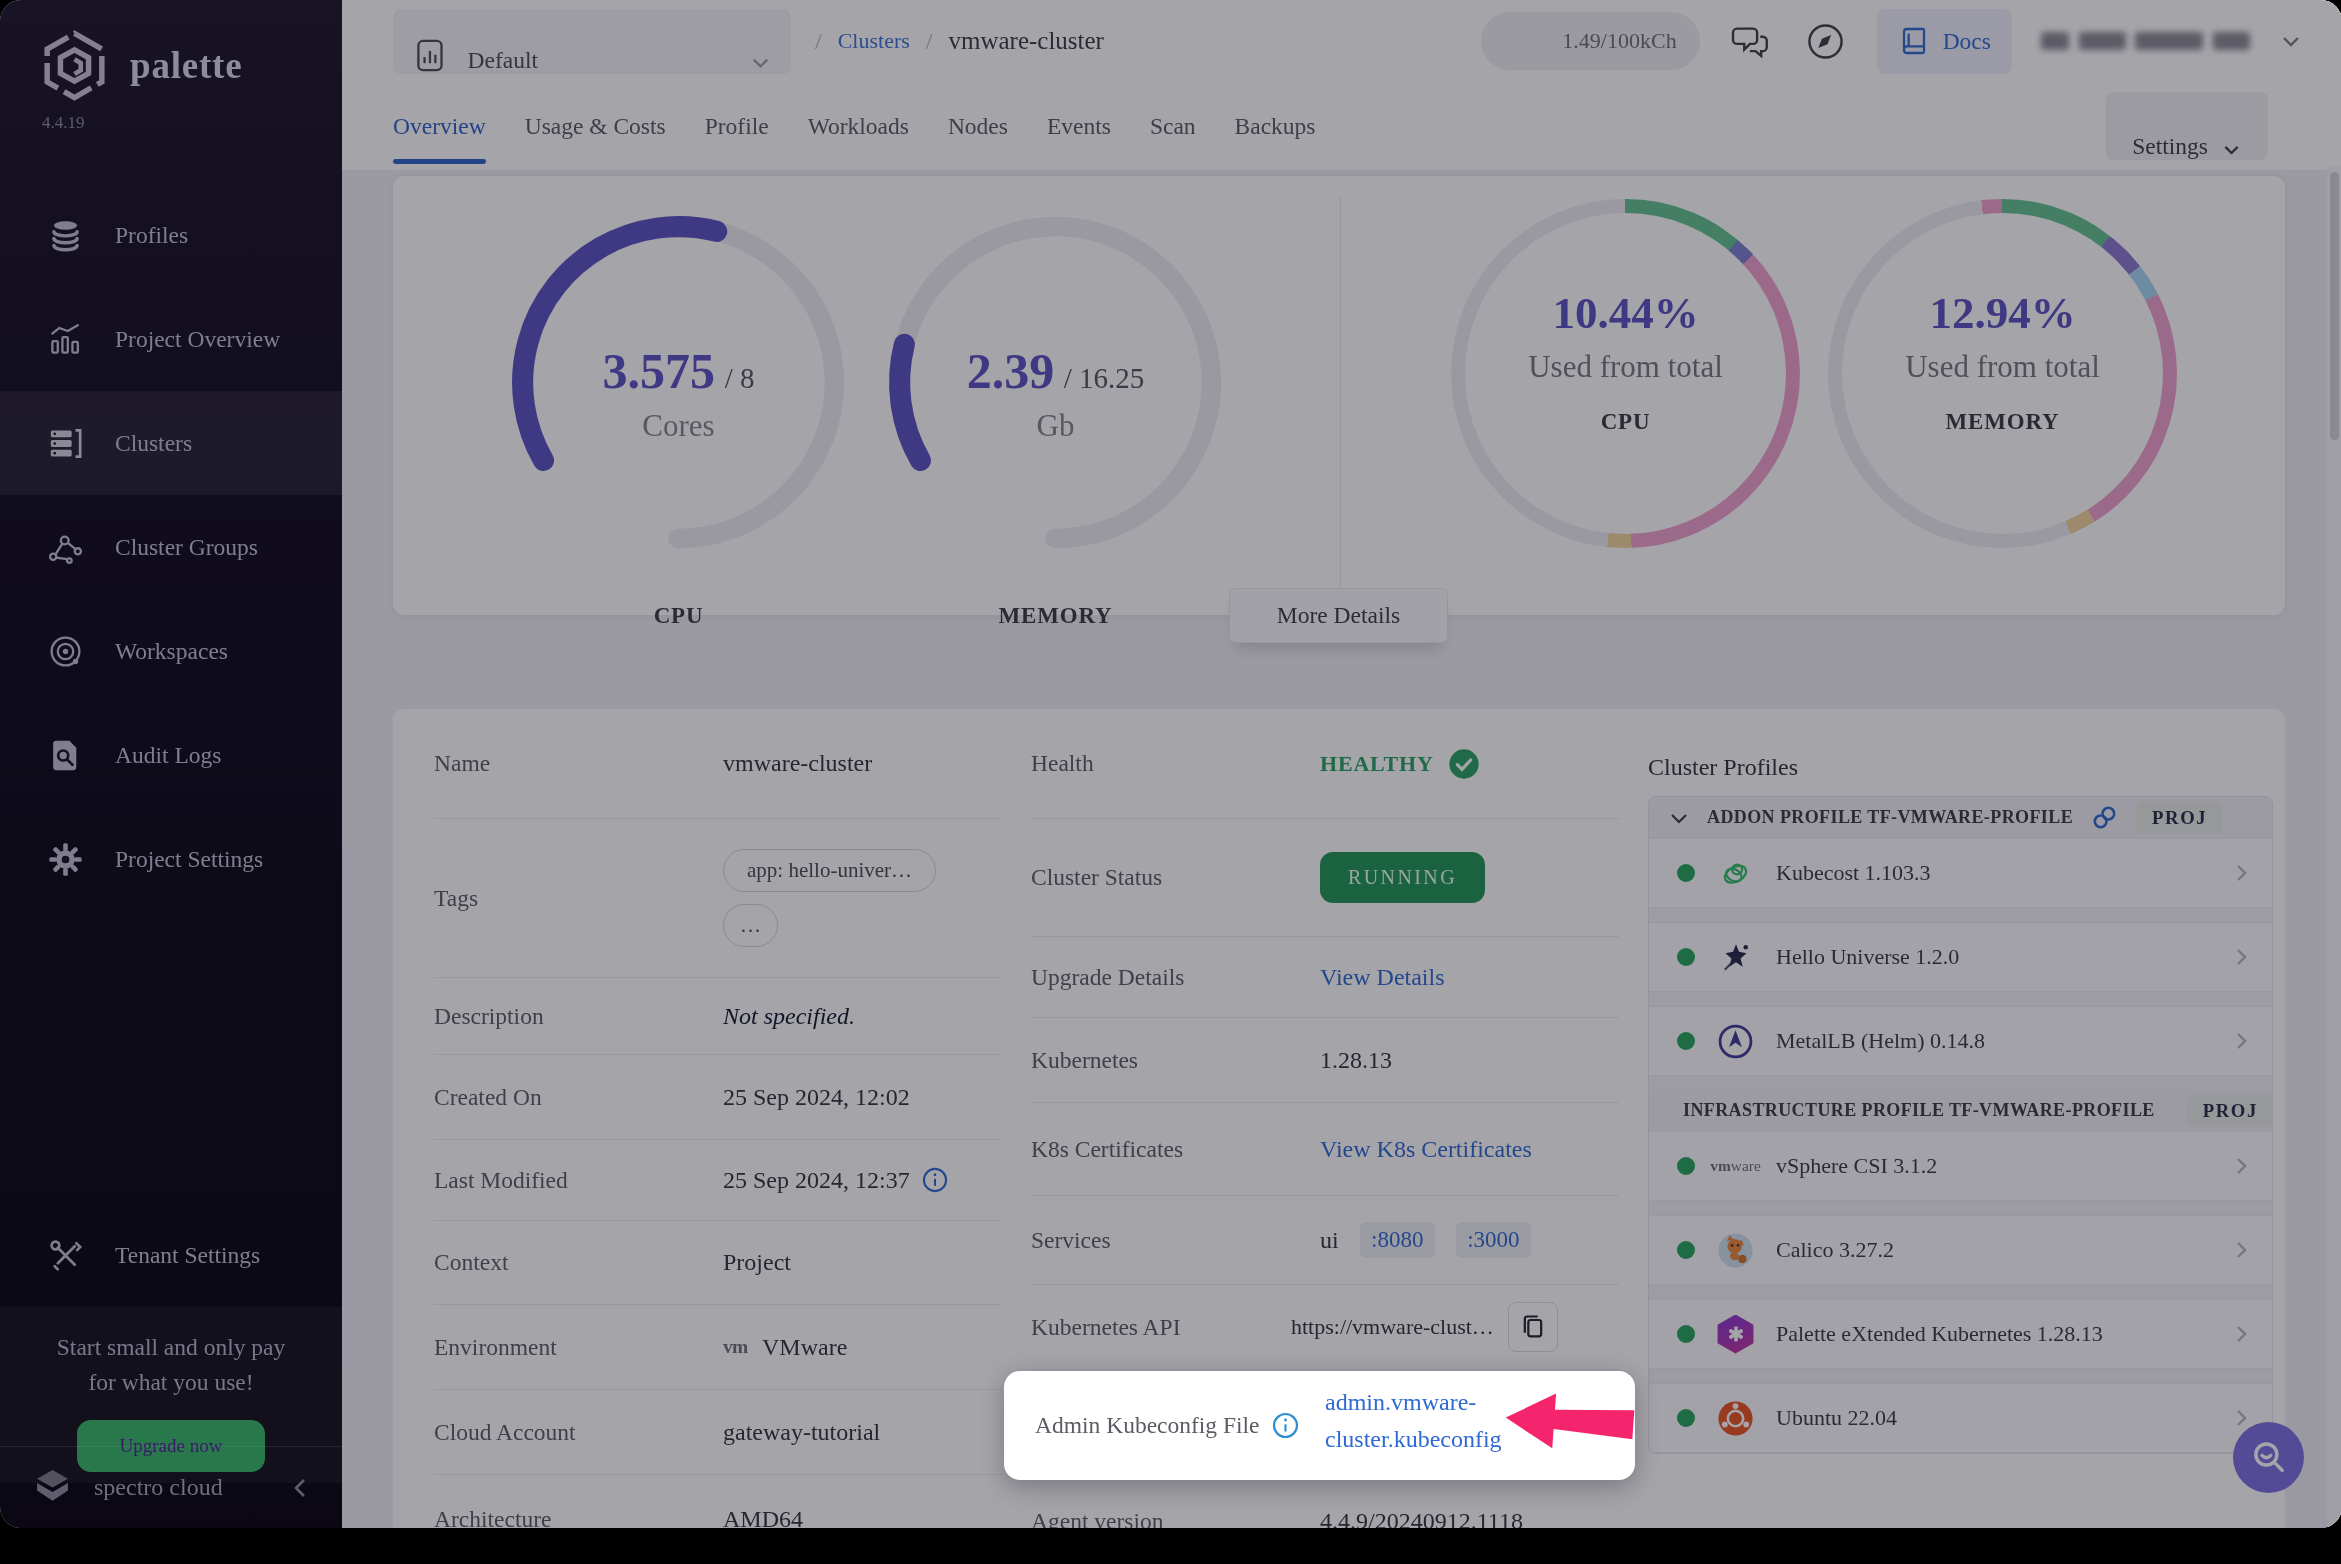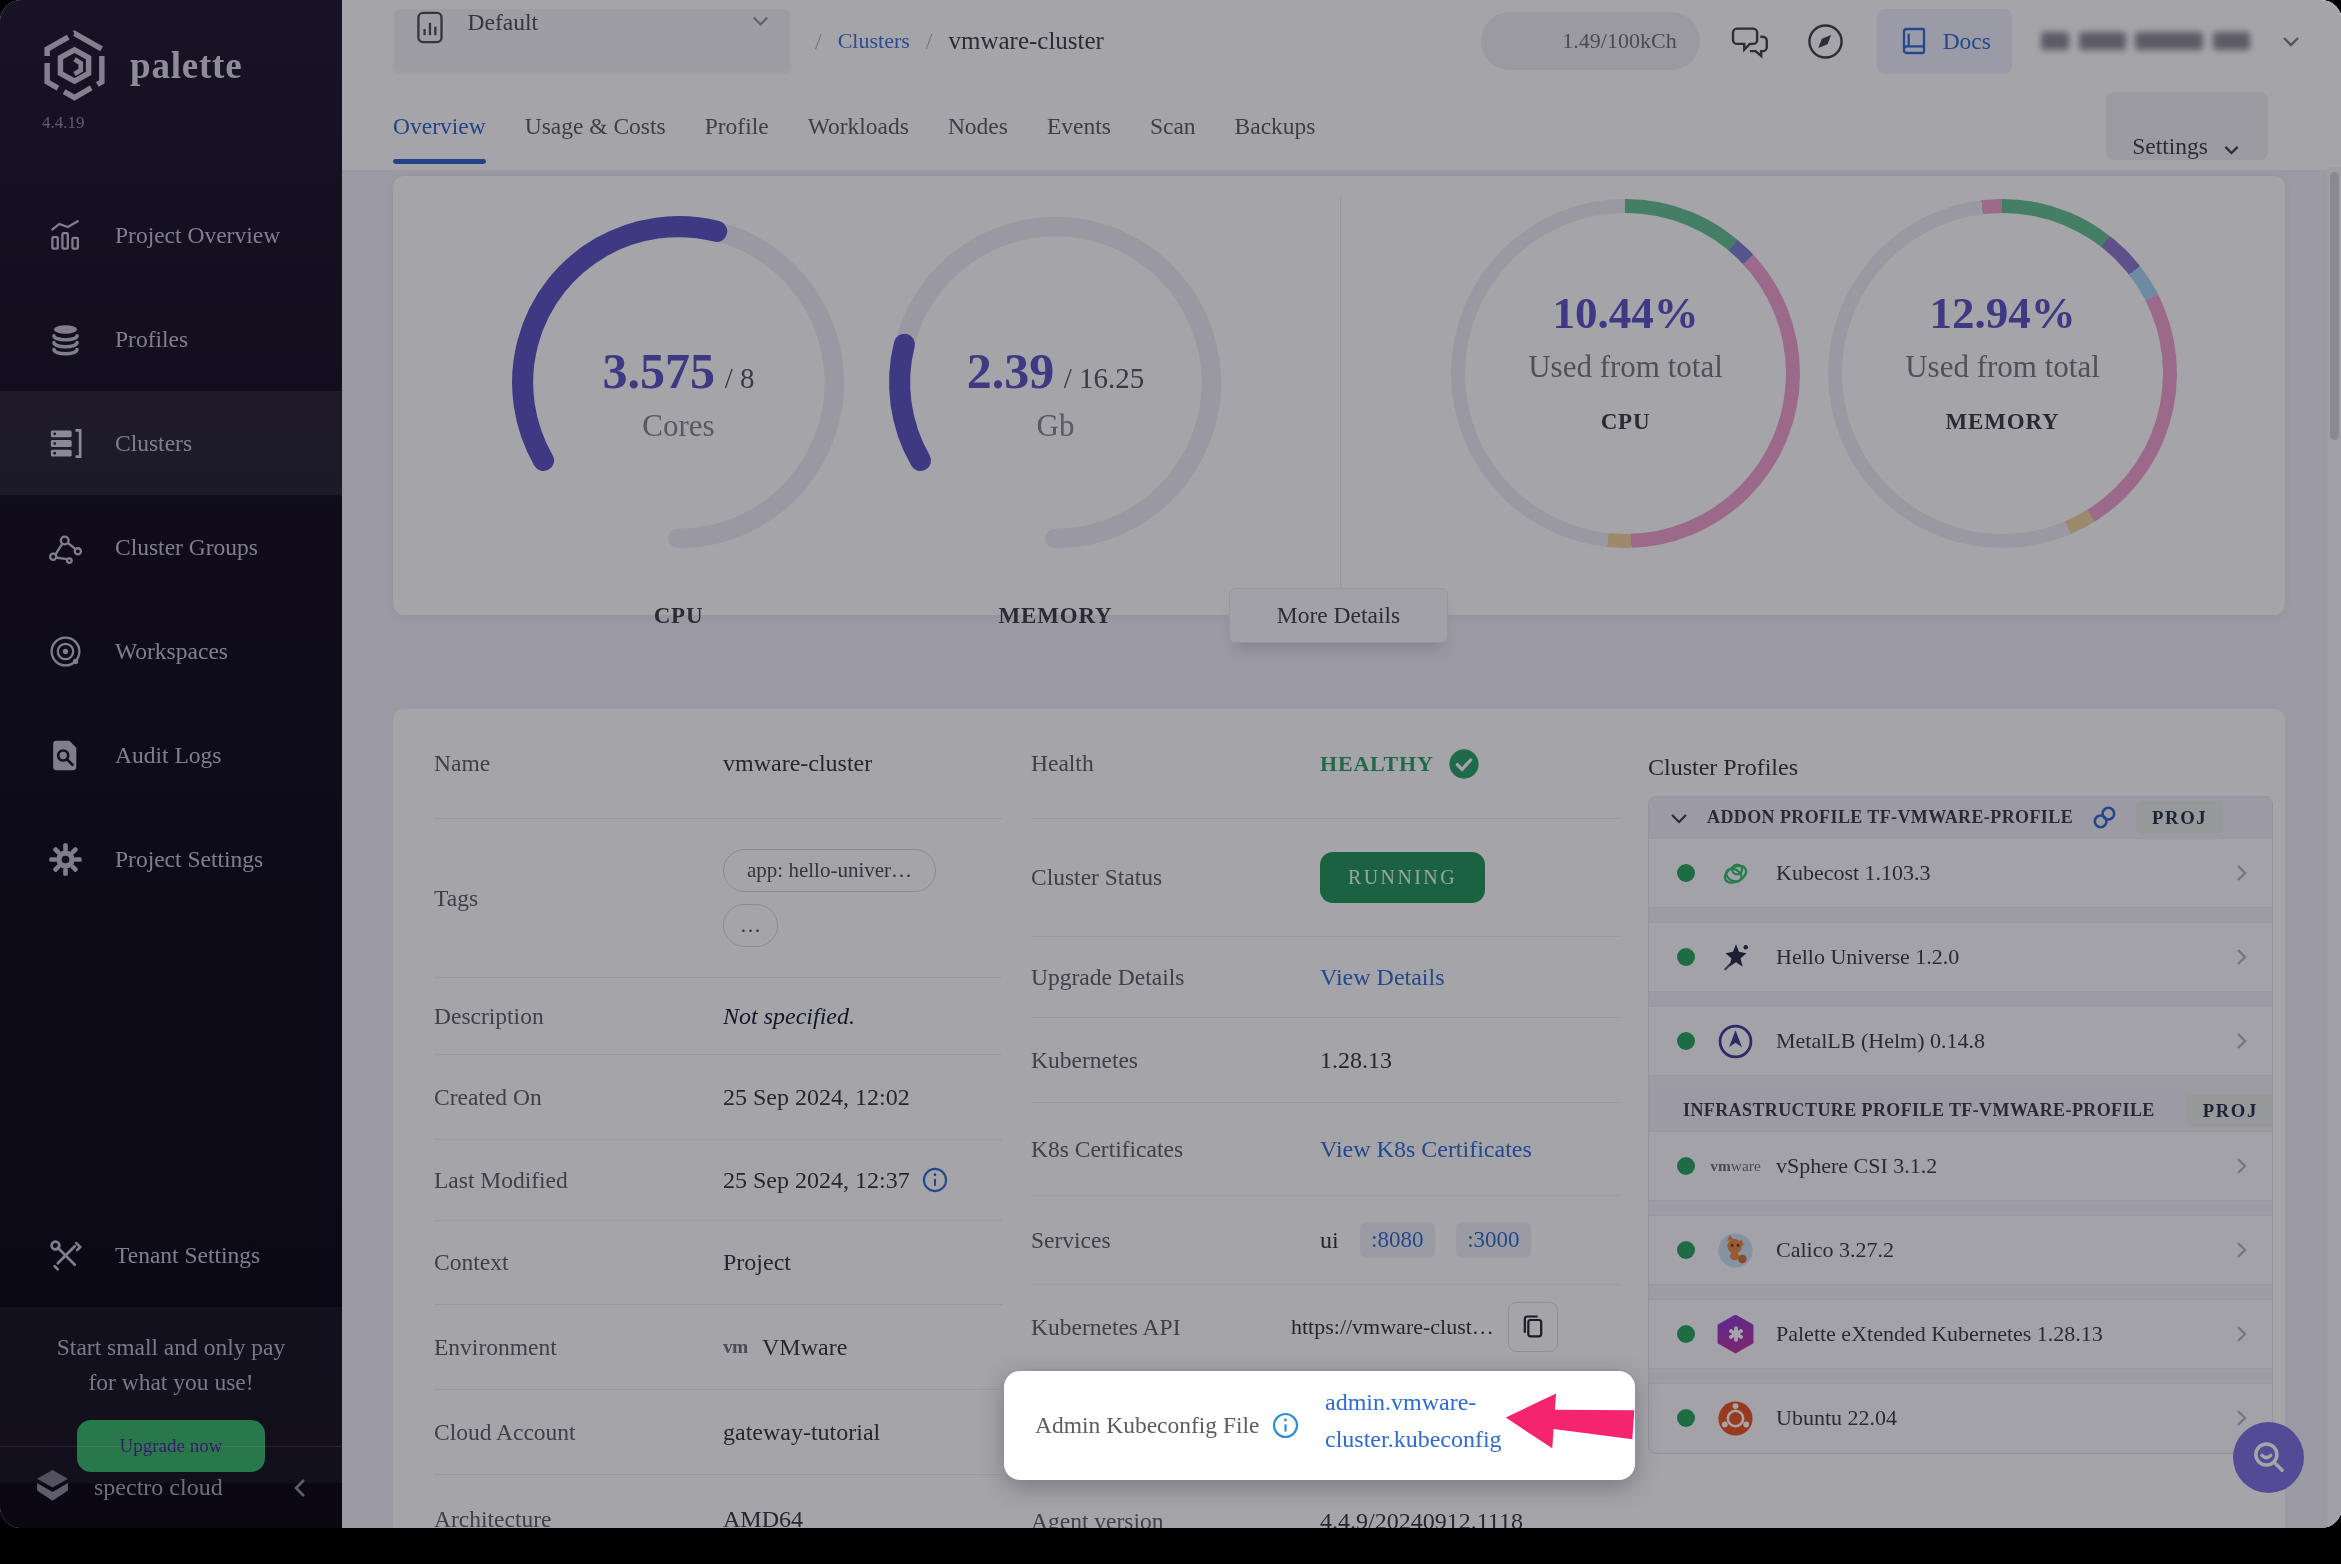--- a/index.html
+++ b/index.html
@@ -25,21 +25,21 @@
   .upgrade-btn{margin-top:19.5px;width:188px;height:52px;border-radius:14px;background:#35b869;color:#4c1d95;
                font-size:19px;border:none;display:inline-flex;align-items:center;justify-content:center;cursor:pointer;
                font-family:inherit;}
   .sidebar-footer{position:absolute;bottom:0;left:0;right:0;height:82px;border-top:0.8px solid rgba(255,255,255,0.14);
                   display:flex;align-items:center;padding:0 29px;gap:18px;}
   .brand{font-size:24px;color:#a9a6b8;}
   .collapse{margin-left:auto;cursor:pointer;}
 
   
   .topbar{position:absolute;left:342px;top:0;right:0;height:82px;background:#fff;display:flex;align-items:center;}
-  .proj-select{margin-left:51px;width:398px;height:65px;background:#f4f4f7;border-radius:8px;display:flex;align-items:flex-start;
+  .proj-select{margin-left:51px;width:398px;height:65px;background:#f4f4f7;border-radius:8px;display:flex;align-items:flex-end;
                padding:0 19.5px;gap:18px;cursor:pointer;flex:none;}
   .proj-select .name{font-size:23.5px;color:#4b4a54;}
   .proj-select .spacer{flex:1;}
   .breadcrumb{display:flex;align-items:center;gap:16px;margin-left:24px;white-space:nowrap;}
   .crumb-sep{color:#b6b5bd;font-size:24px;}
   .crumb-link{color:#3f71d6;font-size:22px;cursor:pointer;}
   .crumb-current{color:#3b3a43;font-size:25px;font-weight:500;}
   .topbar-right{margin-left:auto;display:flex;align-items:center;margin-right:39px;gap:29px;}
   .usage-pill{width:219px;height:58px;background:#efeff2;border-radius:811px;display:flex;align-items:center;
               justify-content:flex-end;padding:0 23px;font-size:22px;color:#6d6c74;flex:none;}
@@ -146,36 +146,36 @@
         <path d="M48 7l35 20v42L48 89 13 69V27z" stroke-dasharray="40 9"></path>
         <path d="M48 28l18 10v20L48 68 30 58V38z"></path>
         <path d="M48 40l8 5v9l-8 5" stroke-width="6"></path>
       </svg>
       <span class="logo-text">palette</span>
     </div>
     <div class="version">4.4.19</div>
 
     <div class="nav">
       <div class="nav-item">
+        <svg viewBox="0 0 48 48" fill="#c3c0d2">
+          <ellipse cx="24" cy="11" rx="15" ry="5.5"></ellipse>
+          <path d="M9 19c0 3 6.7 5.5 15 5.5S39 22 39 19" stroke="#c3c0d2" stroke-width="4.5" fill="none" stroke-linecap="round"></path>
+          <path d="M9 28c0 3 6.7 5.5 15 5.5S39 31 39 28" stroke="#c3c0d2" stroke-width="4.5" fill="none" stroke-linecap="round"></path>
+          <path d="M9 37c0 3 6.7 5.5 15 5.5S39 40 39 37" stroke="#c3c0d2" stroke-width="4.5" fill="none" stroke-linecap="round"></path>
+        </svg>
+        <span>Profiles</span>
+      </div>
+      <div class="nav-item">
         <svg viewBox="0 0 48 48" fill="none" stroke="#c3c0d2" stroke-width="3">
           <rect x="7" y="26" width="7" height="15" rx="1.5"></rect>
             <rect x="20" y="21" width="7" height="20" rx="1.5"></rect>
           <rect x="33" y="27" width="7" height="14" rx="1.5"></rect>
             <polyline points="6,17 16,9 27,13 41,5"></polyline>
         </svg>
         <span>Project Overview</span>
-      </div>
-      <div class="nav-item">
-        <svg viewBox="0 0 48 48" fill="#c3c0d2">
-          <ellipse cx="24" cy="11" rx="15" ry="5.5"></ellipse>
-          <path d="M9 19c0 3 6.7 5.5 15 5.5S39 22 39 19" stroke="#c3c0d2" stroke-width="4.5" fill="none" stroke-linecap="round"></path>
-          <path d="M9 28c0 3 6.7 5.5 15 5.5S39 31 39 28" stroke="#c3c0d2" stroke-width="4.5" fill="none" stroke-linecap="round"></path>
-          <path d="M9 37c0 3 6.7 5.5 15 5.5S39 40 39 37" stroke="#c3c0d2" stroke-width="4.5" fill="none" stroke-linecap="round"></path>
-        </svg>
-        <span>Profiles</span>
       </div>
       <div class="nav-item active">
         <svg viewBox="0 0 48 48" fill="#d6d3e2">
           <rect x="5" y="7" width="27" height="9" rx="2"></rect>
             <rect x="5" y="19.5" width="27" height="9" rx="2"></rect>
           <rect x="5" y="32" width="27" height="9" rx="2"></rect>
           <path d="M37 7h6v34h-6" stroke="#d6d3e2" stroke-width="3.5" fill="none"></path>
           <circle cx="10" cy="11.5" r="1.7" fill="#14101f"></circle>
             <circle cx="10" cy="24" r="1.7" fill="#14101f"></circle>
             <circle cx="10" cy="36.5" r="1.7" fill="#14101f"></circle>

